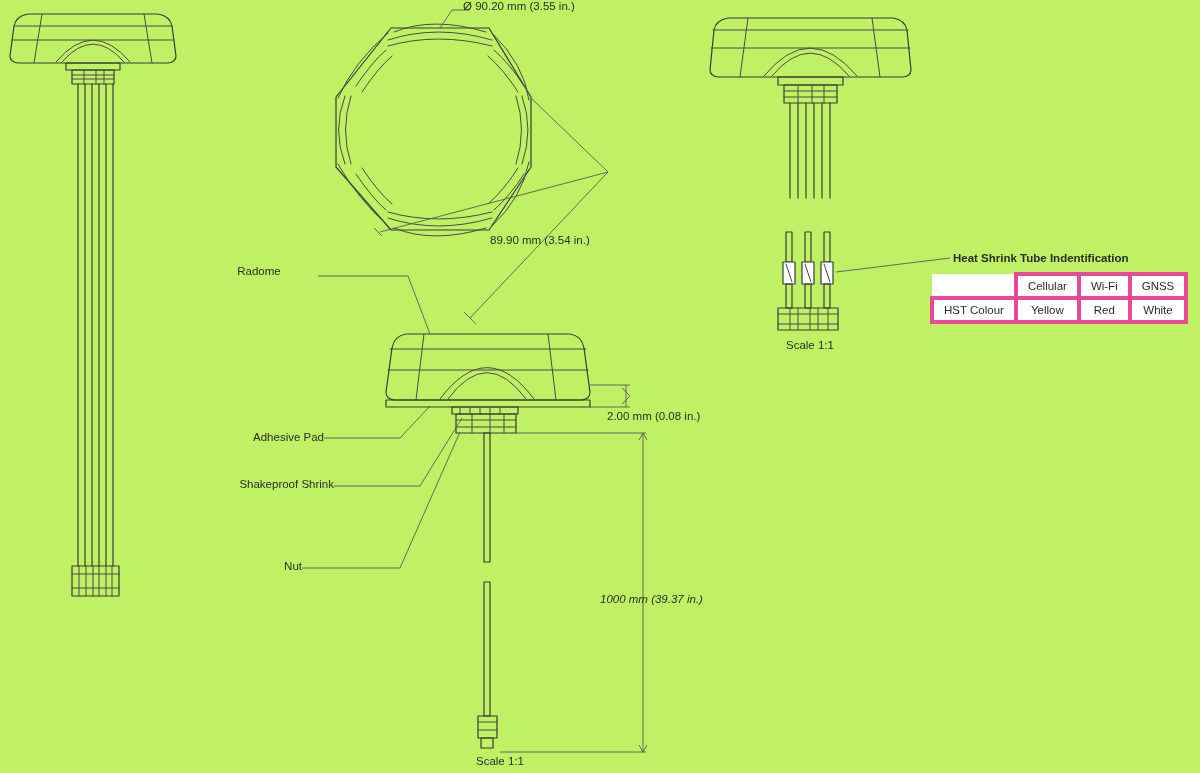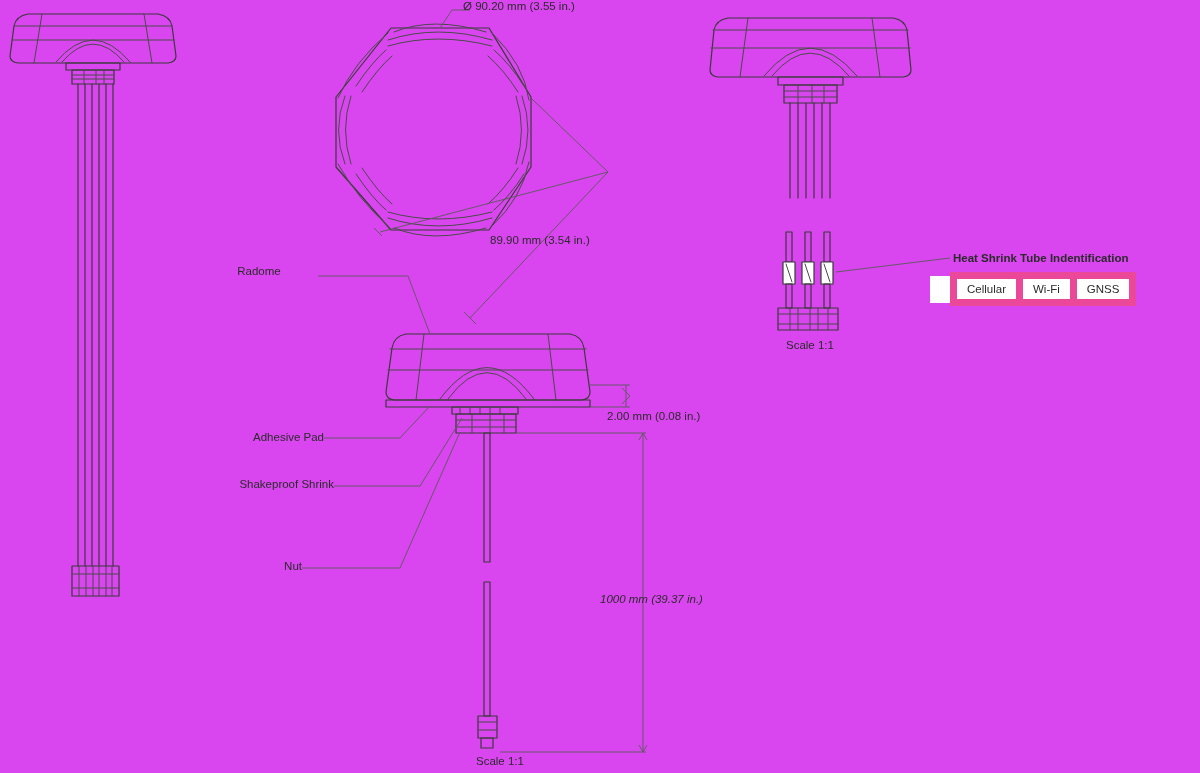--- a/index.html
+++ b/index.html
@@ -9,21 +9,21 @@
   }
   body {
     font-family: "Liberation Sans", sans-serif;
     color: #2b2b2b;
   }
   #sheet {
     position: relative;
     width: 1200px;
     height: 773px;
     overflow: hidden;
-    background: #d946ef;
+    background: #bef264;
   }
   .lbl {
     position: absolute;
     font-size: 11.5px;
     color: #2b2b2b;
     white-space: nowrap;
   }
   .lbl.right { text-align: right; }
   .bold { font-weight: bold; text-align: center; }
   svg { display: block; }
@@ -33,21 +33,21 @@
     width: 1200px;
     height: 773px;
   }
   
   .hst-table {
     position: absolute;
     border-collapse: collapse;
     font-size: 11.5px;
   }
   .hst-table td {
-    border: 7px solid #ec4899;
+    border: 4px solid #ec4899;
     padding: 4px 10px;
     text-align: center;
     color: #2b2b2b;
     background: #fff;
     height: 12px;
   }
   .hst-table td.blank {
     border: none;
   }
   .stroke-thin {
@@ -289,16 +289,22 @@
   <div class="lbl bold" style="left:953px; top:252px;">Heat Shrink Tube Indentification</div>
 
   <table class="hst-table" style="left:930px; top:272px;">
     <tbody>
         <tr>
       <td class="blank"></td>
       <td>Cellular</td>
       <td>Wi-Fi</td>
       <td>GNSS</td>
     </tr>
+    <tr>
+      <td>HST Colour</td>
+      <td>Yellow</td>
+      <td>Red</td>
+      <td>White</td>
+    </tr>
   </tbody>
     </table>
 
 </div>
 
 </body></html>

